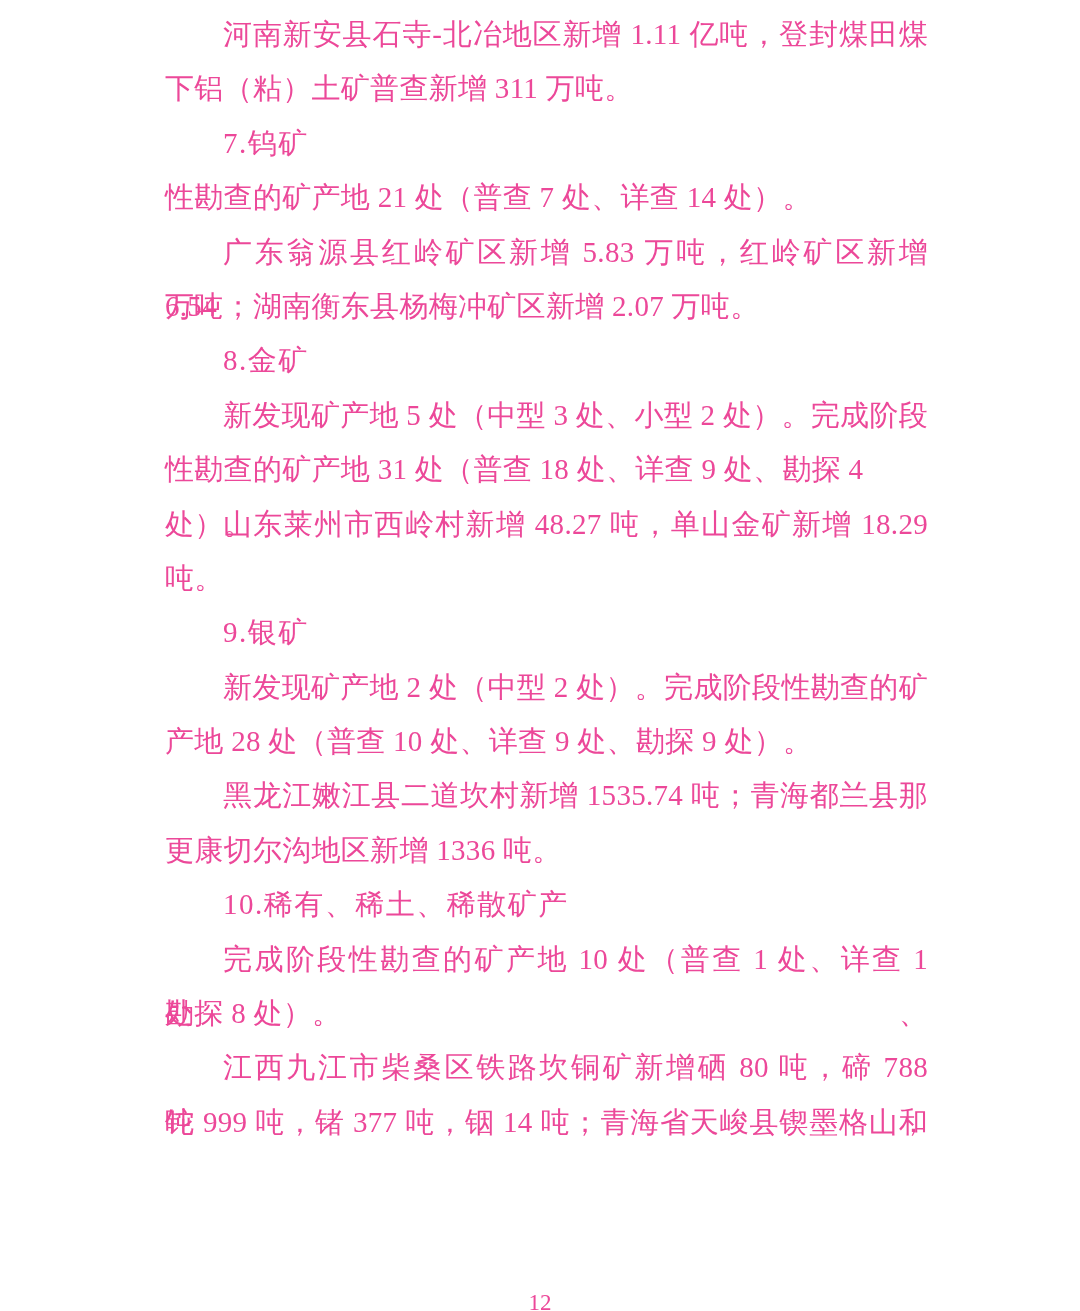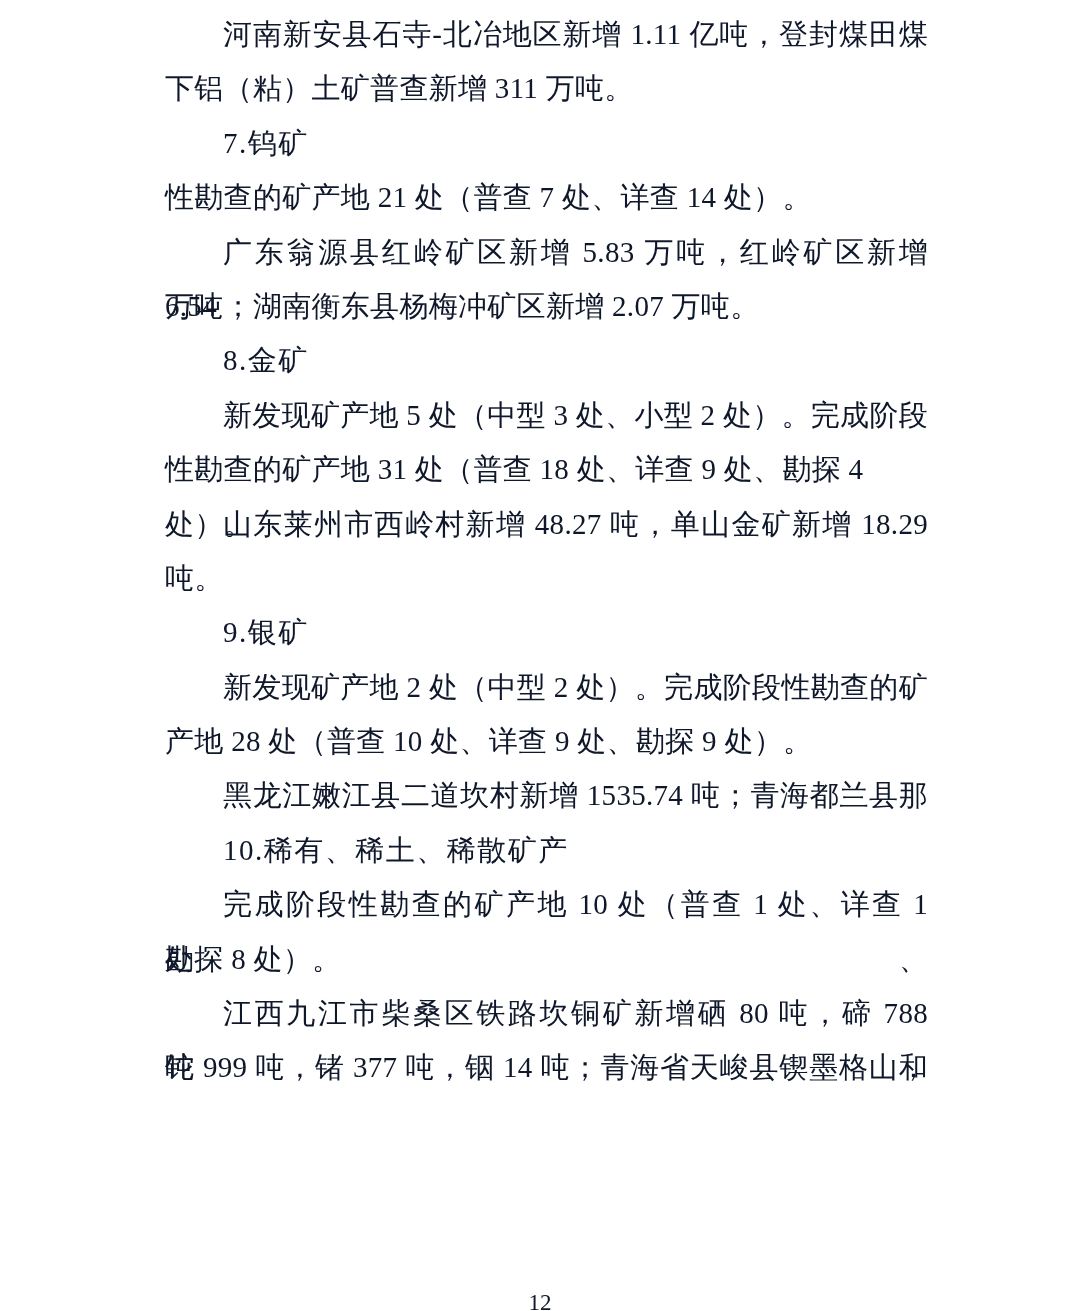--- a/index.html
+++ b/index.html
@@ -34,38 +34,39 @@
     left: 0;
     width: 1080px;
     text-align: center;
     font-size: 23px;
     line-height: 30px;
   }
 </style>
 </head>
 <body>
 
-<div class="page" style="background: rgb(255, 255, 255); color: #0f172a;">
+<div class="page" style="background: rgb(255, 255, 255); color: #ec4899;">
   <div class="content">
 
   <div class="line indent justify">河南新安县石寺-北冶地区新增 1.11 亿吨，登封煤田煤</div>
       <div class="line">下铝（粘）土矿普查新增 311 万吨。</div>
       <div class="line heading indent">7.钨矿</div>
       <div class="line">性勘查的矿产地 21 处（普查 7 处、详查 14 处）。</div>
       <div class="line indent justify">广东翁源县红岭矿区新增 5.83 万吨，红岭矿区新增 6.54</div>
       <div class="line">万吨；湖南衡东县杨梅冲矿区新增 2.07 万吨。</div>
       <div class="line heading indent">8.金矿</div>
       <div class="line indent justify">新发现矿产地 5 处（中型 3 处、小型 2 处）。完成阶段</div>
       <div class="line">性勘查的矿产地 31 处（普查 18 处、详查 9 处、勘探 4 处）。</div>
       <div class="line indent justify">山东莱州市西岭村新增 48.27 吨，单山金矿新增 18.29</div>
       <div class="line">吨。</div>
       <div class="line heading indent">9.银矿</div>
       <div class="line indent justify">新发现矿产地 2 处（中型 2 处）。完成阶段性勘查的矿</div>
       <div class="line">产地 28 处（普查 10 处、详查 9 处、勘探 9 处）。</div>
       <div class="line indent justify">黑龙江嫩江县二道坎村新增 1535.74 吨；青海都兰县那</div>
+      <div class="line">更康切尔沟地区新增 1336 吨。</div>
       <div class="line heading indent">10.稀有、稀土、稀散矿产</div>
       <div class="line indent justify">完成阶段性勘查的矿产地 10 处（普查 1 处、详查 1 处、</div>
       <div class="line">勘探 8 处）。</div>
       <div class="line indent justify">江西九江市柴桑区铁路坎铜矿新增硒 80 吨，碲 788 吨，</div>
       <div class="line justify">铊 999 吨，锗 377 吨，铟 14 吨；青海省天峻县锲墨格山和</div>
     </div>
   <div class="footer">12</div>
 </div>
 
 </body></html>

